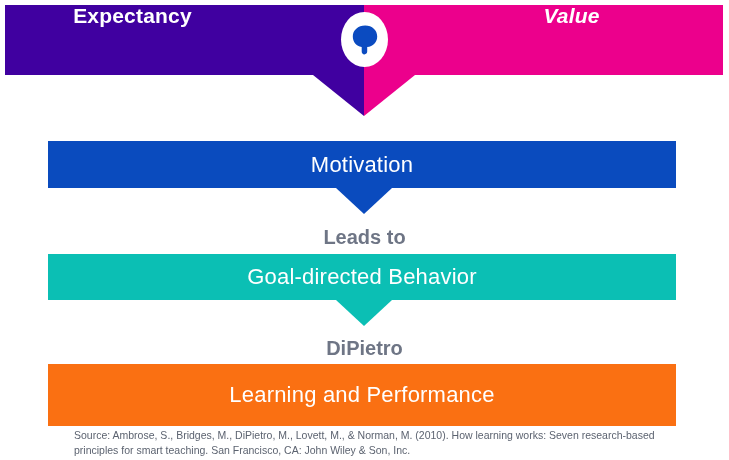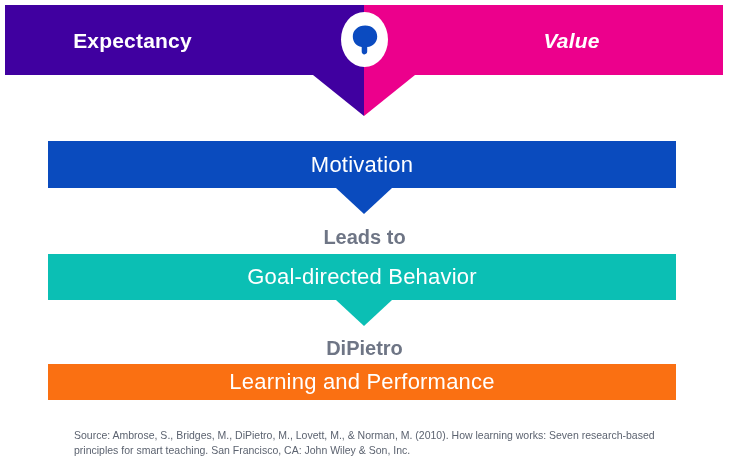--- a/index.html
+++ b/index.html
@@ -26,21 +26,20 @@
     left: 5px;
     top: 5px;
     width: 718px;
     height: 70px;
   }
   .header-half {
     position: absolute;
     top: 0;
     height: 70px;
     display: flex;
-    align-items: center;
     justify-content: center;
   }
   .header-left {
     left: 0;
     width: 359px;
     background: #4000A0;
   }
   .header-right {
     left: 359px;
     width: 359px;
@@ -122,21 +121,21 @@
   }
 
   .bar-motivation { top: 141px; height: 47px; background: #0A4BBE; }
   .arrow-motivation { top: 188px; background: #0A4BBE;
       clip-path: polygon(0 0, 100% 0, 50% 100%); }
 
   .bar-goal { top: 254px; height: 46px; background: #0BBFB4; align-items: center; }
   .arrow-goal { top: 300px; background: #0BBFB4;
       clip-path: polygon(0 0, 100% 0, 50% 100%); }
 
-  .bar-learning { top: 364px; height: 36px; background: #FA7012; }
+  .bar-learning { top: 364px; height: 62px; background: #FA7012; }
 
   
   .connector {
     position: absolute;
     left: 0;
     width: 729px;
     text-align: center;
     color: #6E7585;
     font-size: 20px;
     font-weight: bold;

